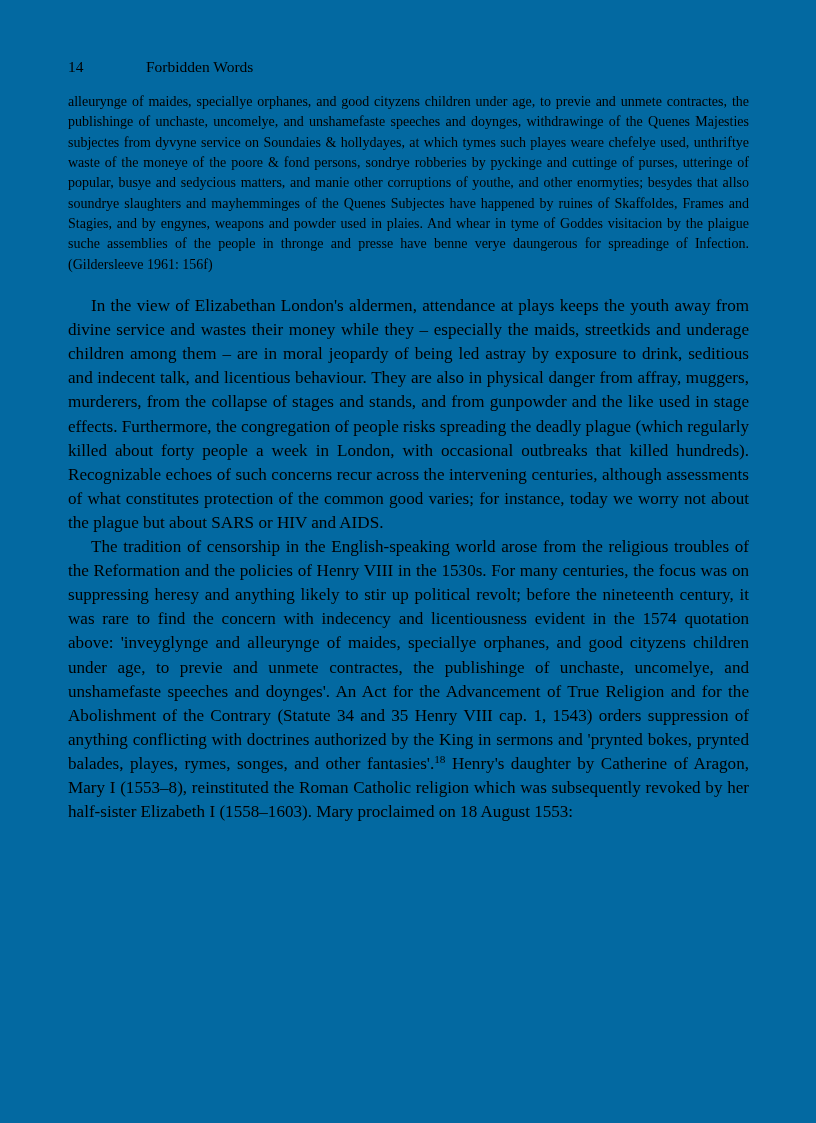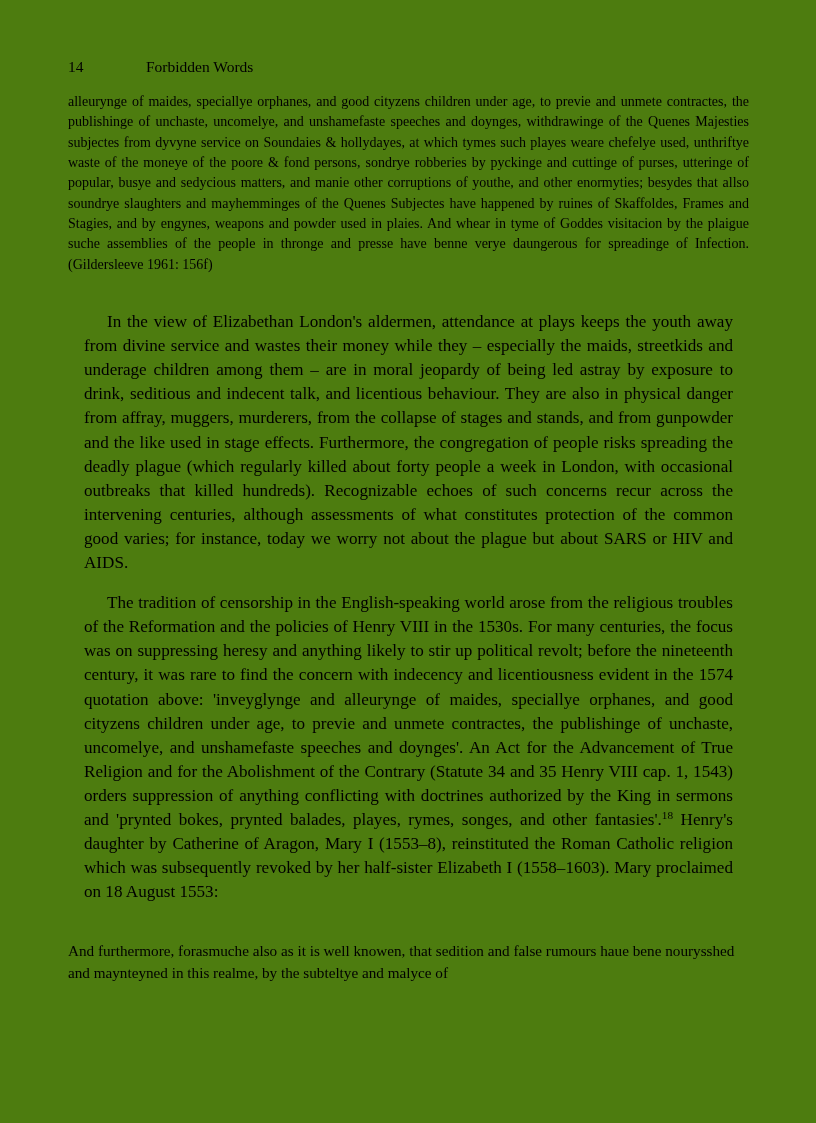--- a/index.html
+++ b/index.html
@@ -18,21 +18,21 @@
     color: #000000;
     -webkit-font-smoothing: antialiased;
   }
 
   .page {
     position: absolute;
     left: 0;
     top: 0;
     width: 816px;
     height: 1123px;
-    background: #4d7c0f;
+    background: #0369a1;
   }
 
   
   .running-head {
     position: absolute;
     left: 68px;
     top: 56px;
     width: 680px;
     height: 22px;
     font-size: 15.5px;
@@ -68,21 +68,21 @@
   .extract-top {
     margin-bottom: 0;
   }
 
   
   .body-para {
     font-size: 17.1px;
     line-height: 24.1px;
     text-align: justify;
     text-justify: inter-word;
-    margin: 16px;
+    margin: 0;
     text-indent: 23px;
     hyphens: none;
   }
 
   .gap-after-extract { height: 19px; }
   .gap-before-extract { height: 20px; }
 
   
   .extract-foot {
     font-size: 15.2px;
@@ -112,16 +112,15 @@
     <p class="extract extract-top">alleurynge of maides, speciallye orphanes, and good cityzens children under age, to previe and unmete contractes, the publishinge of unchaste, uncomelye, and unshamefaste speeches and doynges, withdrawinge of the Quenes Majesties subjectes from dyvyne service on Soundaies &amp; hollydayes, at which tymes such playes weare chefelye used, unthriftye waste of the moneye of the poore &amp; fond persons, sondrye robberies by pyckinge and cuttinge of purses, utteringe of popular, busye and sedycious matters, and manie other corruptions of youthe, and other enormyties; besydes that allso soundrye slaughters and mayhemminges of the Quenes Subjectes have happened by ruines of Skaffoldes, Frames and Stagies, and by engynes, weapons and powder used in plaies. And whear in tyme of Goddes visitacion by the plaigue suche assemblies of the people in thronge and presse have benne verye daungerous for spreadinge of Infection. (Gildersleeve 1961: 156f)</p>
 
     <div class="gap-after-extract"></div>
 
     <p class="body-para">In the view of Elizabethan London's aldermen, attendance at plays keeps the youth away from divine service and wastes their money while they – especially the maids, streetkids and underage children among them – are in moral jeopardy of being led astray by exposure to drink, seditious and indecent talk, and licentious behaviour. They are also in physical danger from affray, muggers, murderers, from the collapse of stages and stands, and from gunpowder and the like used in stage effects. Furthermore, the congregation of people risks spreading the deadly plague (which regularly killed about forty people a week in London, with occasional outbreaks that killed hundreds). Recognizable echoes of such concerns recur across the intervening centuries, although assessments of what constitutes protection of the common good varies; for instance, today we worry not about the plague but about SARS or HIV and AIDS.</p>
 
     <p class="body-para"><span>The tradition of censorship in the English-speaking world arose from the religious troubles of the Reformation and the policies of Henry VIII in the 1530s. For many centuries, the focus was on suppressing heresy and anything likely to stir up political revolt; before the nineteenth century, it was rare to find the concern with indecency and licentiousness evident in the 1574 quotation above: 'inveyglynge and alleurynge of maides, speciallye orphanes, and good cityzens children under age, to previe and unmete contractes, the publishinge of unchaste, uncomelye, and unshamefaste speeches and doynges'. An Act for the Advancement of True Religion and for the Abolishment of the Contrary (Statute 34 and 35 Henry VIII cap. 1, 1543) orders suppression of anything conflicting with doctrines authorized by the King in sermons and 'prynted bokes, prynted balades, playes, rymes, songes, and other fantasies'.</span><sup class="footnote-ref">18</sup> <span>Henry's daughter by Catherine of Aragon, Mary I (1553–8), reinstituted the Roman Catholic religion which was subsequently revoked by her half-sister Elizabeth I (1558–1603). Mary proclaimed on 18 August 1553:</span></p>
 
     <div class="gap-before-extract"></div>
 
-    <p class="extract-foot">And furthermore, forasmuche also as it is well knowen, that sedition and false rumours haue bene nourysshed and maynteyned in this realme, by the subteltye and malyce of</p>
 
   </div>
 </div>
 
 </body></html>

